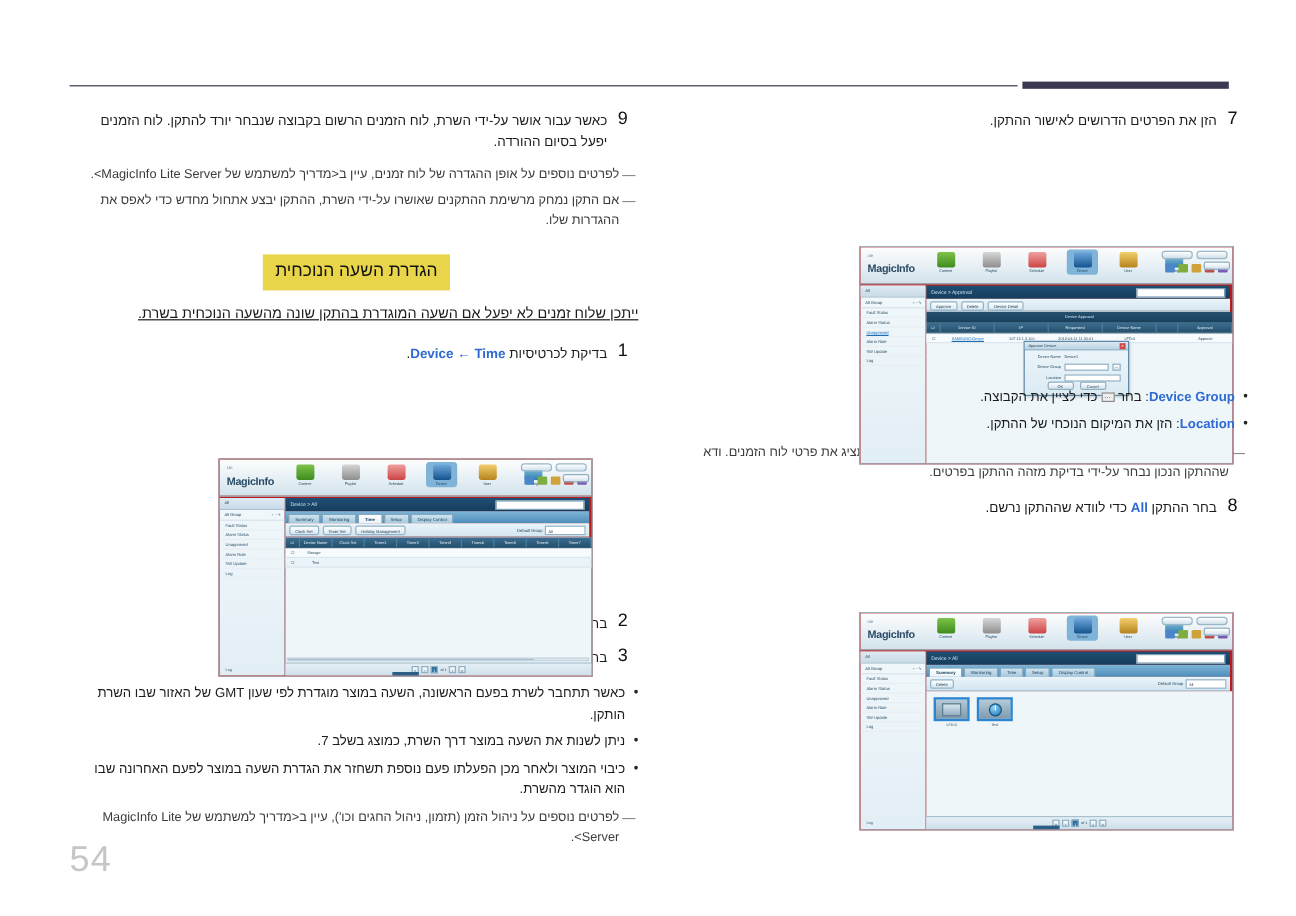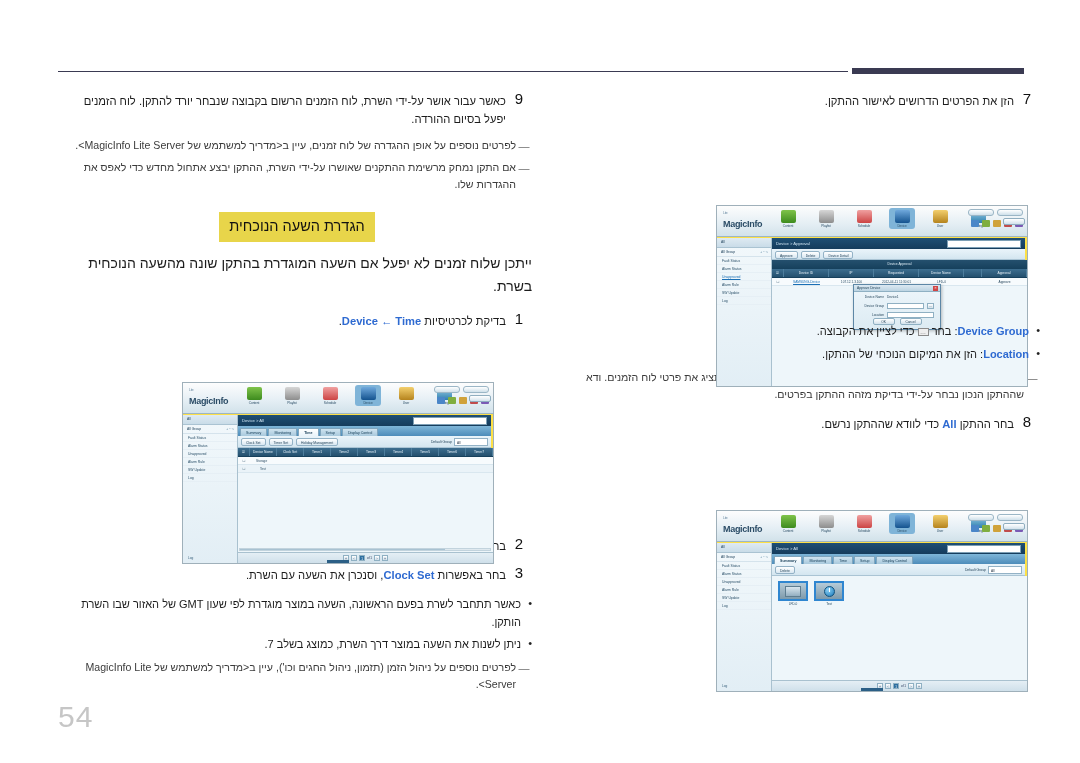--- a/index.html
+++ b/index.html
@@ -93,35 +93,35 @@
     display: inline-block;
     background: #e8d54a;
     color: #111;
     font-size: 14.5px;
     font-weight: 400;
     padding: 3px 10px 4px 10px;
     margin: 16px 0 10px 0;
   }
   .heading-wrap { text-align: center; }
 
-  .intro-line { text-align: right; margin-bottom: 12px; font-size: 14px; }
+  .intro-line { text-align: right; margin-bottom: 12px; font-size: 12px; text-decoration: underline; }
 
   .kw { color: #2e6ad1; font-weight: bold; }
 
   
   .pageno {
     position: absolute; left: 58px; top: 700px;
     font-size: 30px; color: #c6c6c6; letter-spacing: 1px;
     direction: ltr;
   }
 
   
   .shot {
     position: relative;
-    background: #fde047;
+    background: #b91c1c;
     border: 1px solid #9fb0ba;
     direction: ltr;
     overflow: hidden;
     font-family: "Liberation Sans", sans-serif;
   }
   .shot-left  { position: absolute; right: 38px; top: 292px; width: 312px; height: 182px; }
   .shot-r1    { position: absolute; right: 12px; top: 115px; width: 312px; height: 182px; }
   .shot-r2    { position: absolute; right: 12px; top: 420px; width: 312px; height: 182px; }
 
   
@@ -771,20 +771,21 @@
       <div class="step-num">3</div>
       <div class="step-body">
         <span>בחר באפשרות</span>
         <span class="kw">Clock Set</span><span>, וסנכרן את השעה עם השרת.</span>
       </div>
     </div>
 
     <ul class="bullets" style="margin-top:12px;">
       <li>כאשר תתחבר לשרת בפעם הראשונה, השעה במוצר מוגדרת לפי שעון GMT של האזור שבו השרת הותקן.</li>
       <li>ניתן לשנות את השעה במוצר דרך השרת, כמוצג בשלב 7.</li>
+      <li>כיבוי המוצר ולאחר מכן הפעלתו פעם נוספת תשחזר את הגדרת השעה במוצר לפעם האחרונה שבו הוא הוגדר מהשרת.</li>
     </ul>
 
     <div class="note" style="margin-top:4px;">
       <div class="note-mark">—</div>
       <div class="note-body">לפרטים נוספים על ניהול הזמן (תזמון, ניהול החגים וכו'), עיין ב&lt;מדריך למשתמש של MagicInfo Lite Server&gt;.</div>
     </div>
   </div>
 
   <div class="pageno">54</div>
 </div>

